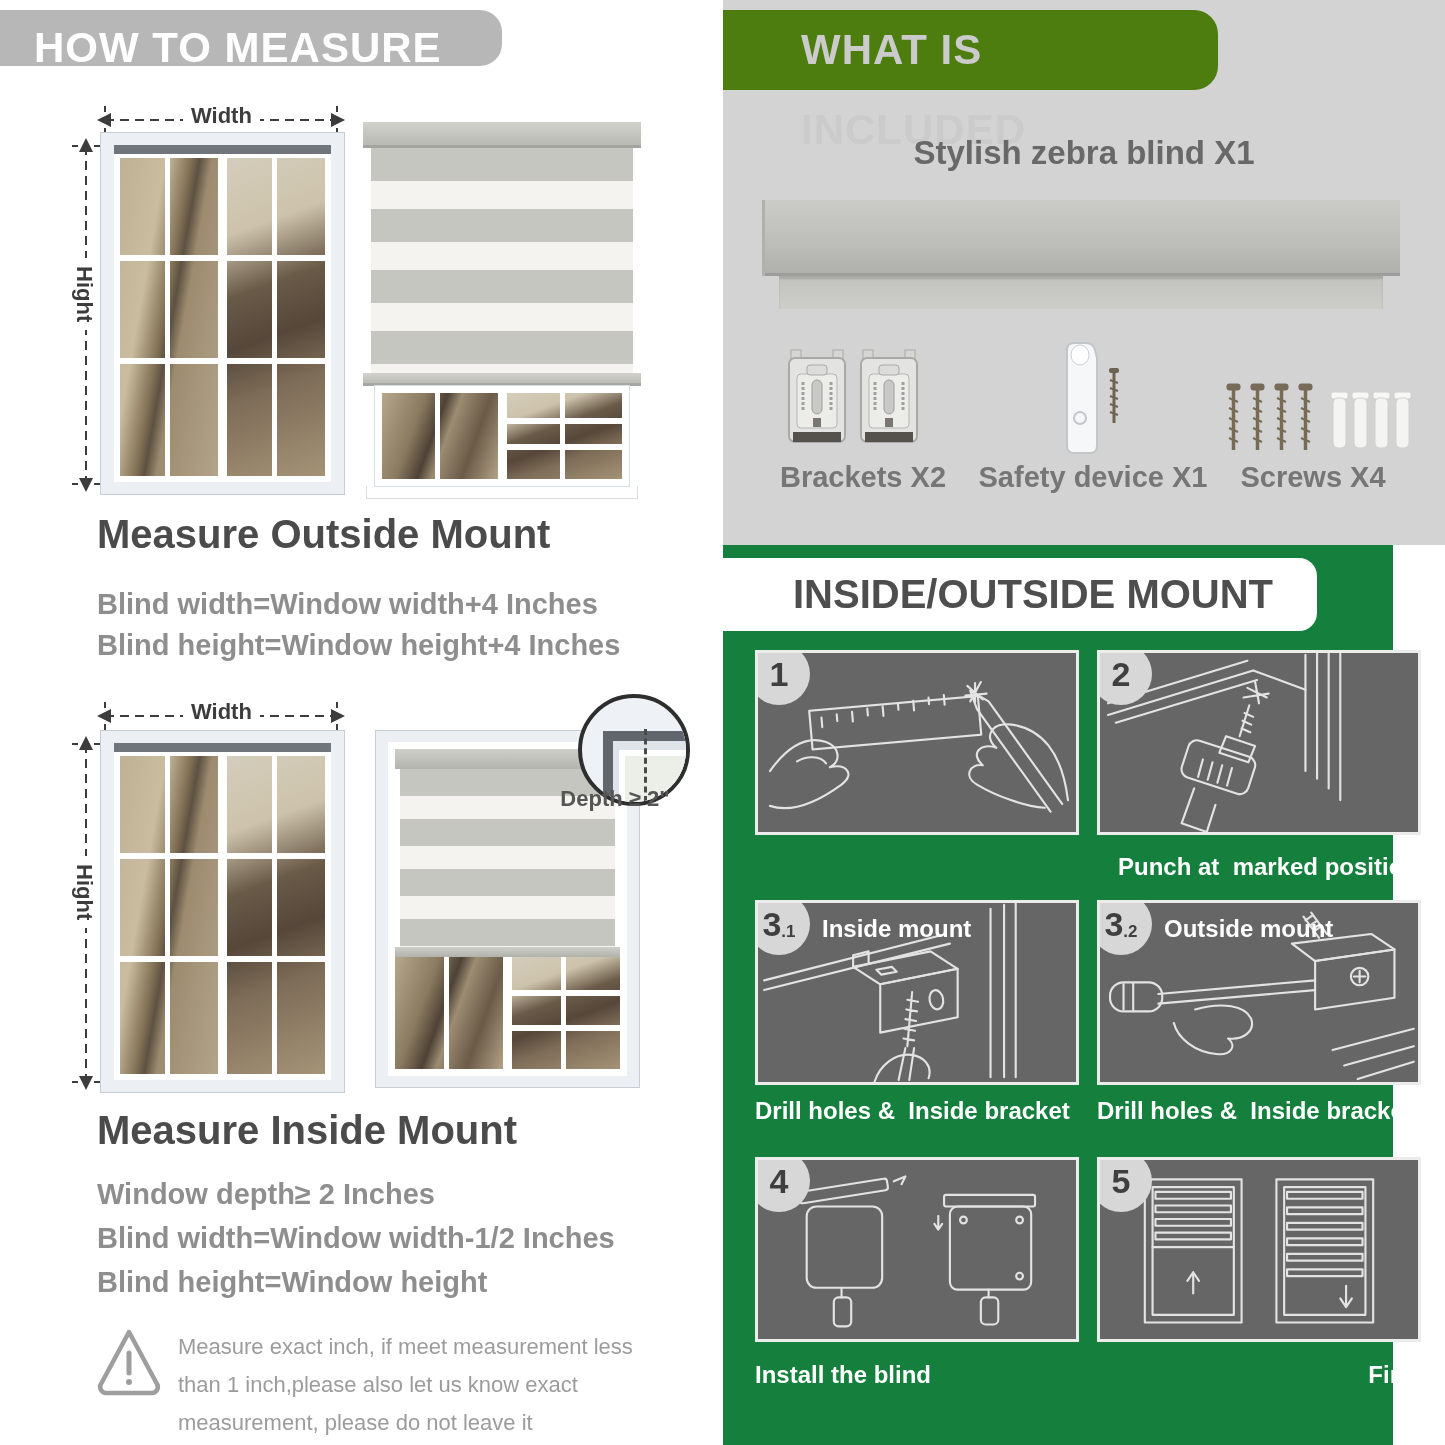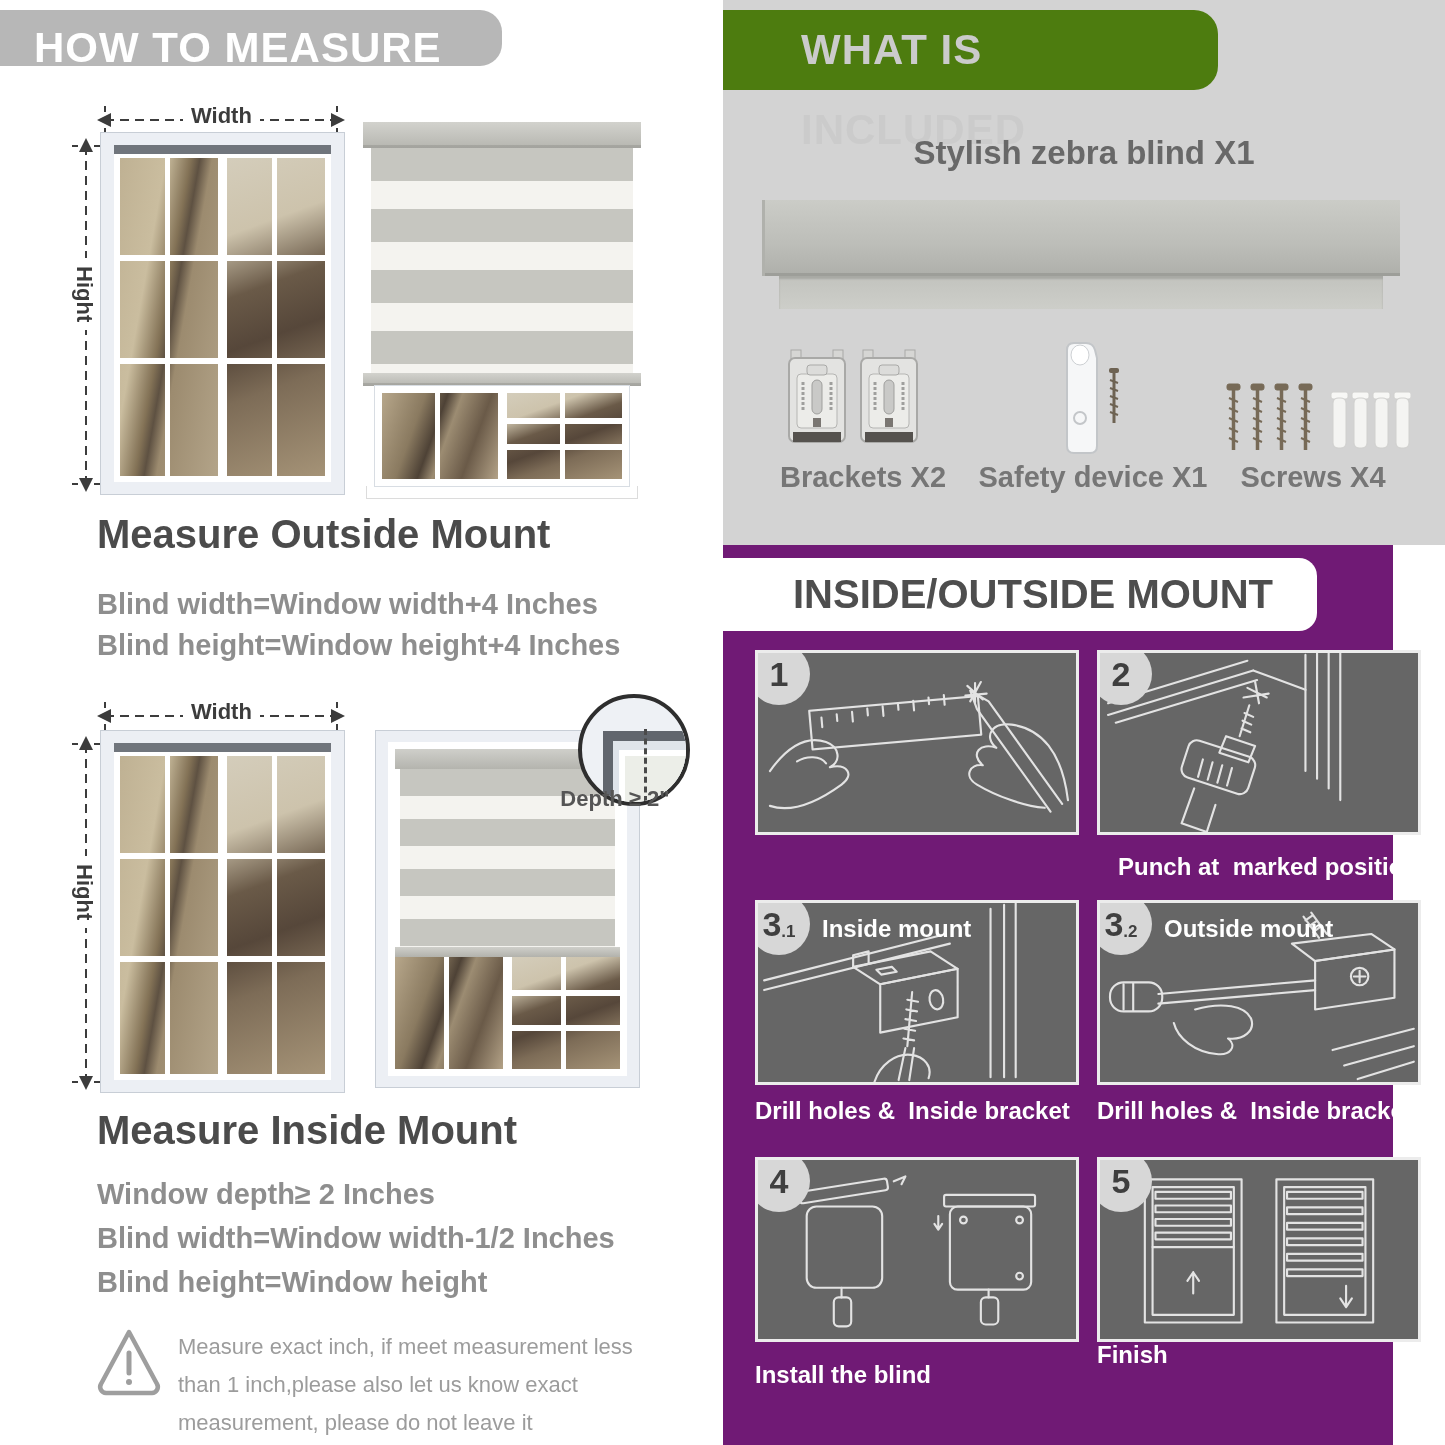--- a/index.html
+++ b/index.html
@@ -79,21 +79,21 @@
   
   #included{left:723px;top:0;width:722px;height:545px;background:#d3d3d3;}
   .product-title{top:134px;width:100%;text-align:center;font-size:33px;font-weight:700;color:#686868;}
   .rail-main{left:39px;right:45px;top:200px;height:76px;
       background:linear-gradient(180deg,#cbccc7,#bcbdb8 60%,#aeafaa);
       border-left:3px solid #b0b1ac;box-shadow:inset 0 -3px 0 #9d9e99;}
   .rail-lip{left:56px;right:62px;top:276px;height:33px;
       background:linear-gradient(180deg,#c2c3be,#cdcec9);box-shadow:inset 0 3px 2px #a8a9a4;}
   .item-label{top:461px;font-size:29px;font-weight:700;color:#767676;text-align:center;}
 
-  #mount{left:723px;top:545px;width:670px;height:900px;background:#701a75;}
+  #mount{left:723px;top:545px;width:670px;height:900px;background:#15803d;}
   .panel{position:absolute;width:324px;height:185px;background:#666;border:3px solid #ececec;
          box-sizing:border-box;overflow:hidden;}
   .badge{position:absolute;top:-10px;left:-10px;width:62px;height:62px;border-radius:50%;
          background:#d7d7d7;color:#3f3f3f;display:flex;align-items:center;justify-content:center;
          font-size:34px;font-weight:700;}
   .badge .b-sub{font-size:17px;margin-top:16px;font-weight:700;}
   .panel-label{position:absolute;top:12px;left:64px;color:#fff;font-size:24px;font-weight:700;text-align:right;}
   .caption{position:absolute;width:342px;color:#fff;font-size:24px;font-weight:700;white-space:pre-wrap;}
   .art{position:absolute;left:0;top:0;width:100%;height:100%;}
   .art path,.art rect,.art circle,.art ellipse,.art line{stroke:#e3e3e3;fill:none;stroke-width:2.2;
@@ -424,16 +424,16 @@
           <rect x="191" y="97" width="78" height="7"></rect>
           <rect x="191" y="113" width="78" height="7"></rect>
         </g>
         <path d="M252,130 v22 M252,152 l-6,-9 M252,152 l6,-9" stroke="#cfcfcf"></path>
       </svg>
       <div class="badge">
         <span>5</span>
           <span class="b-sub"></span>
       </div>
     </div>
-    <div class="caption" style="left:374px;top:796px;">Finish</div>
+    <div class="caption" style="left:374px;top:816px;text-align:right;">Finish</div>
   </div>
 
 </div>
 
 </body></html>

